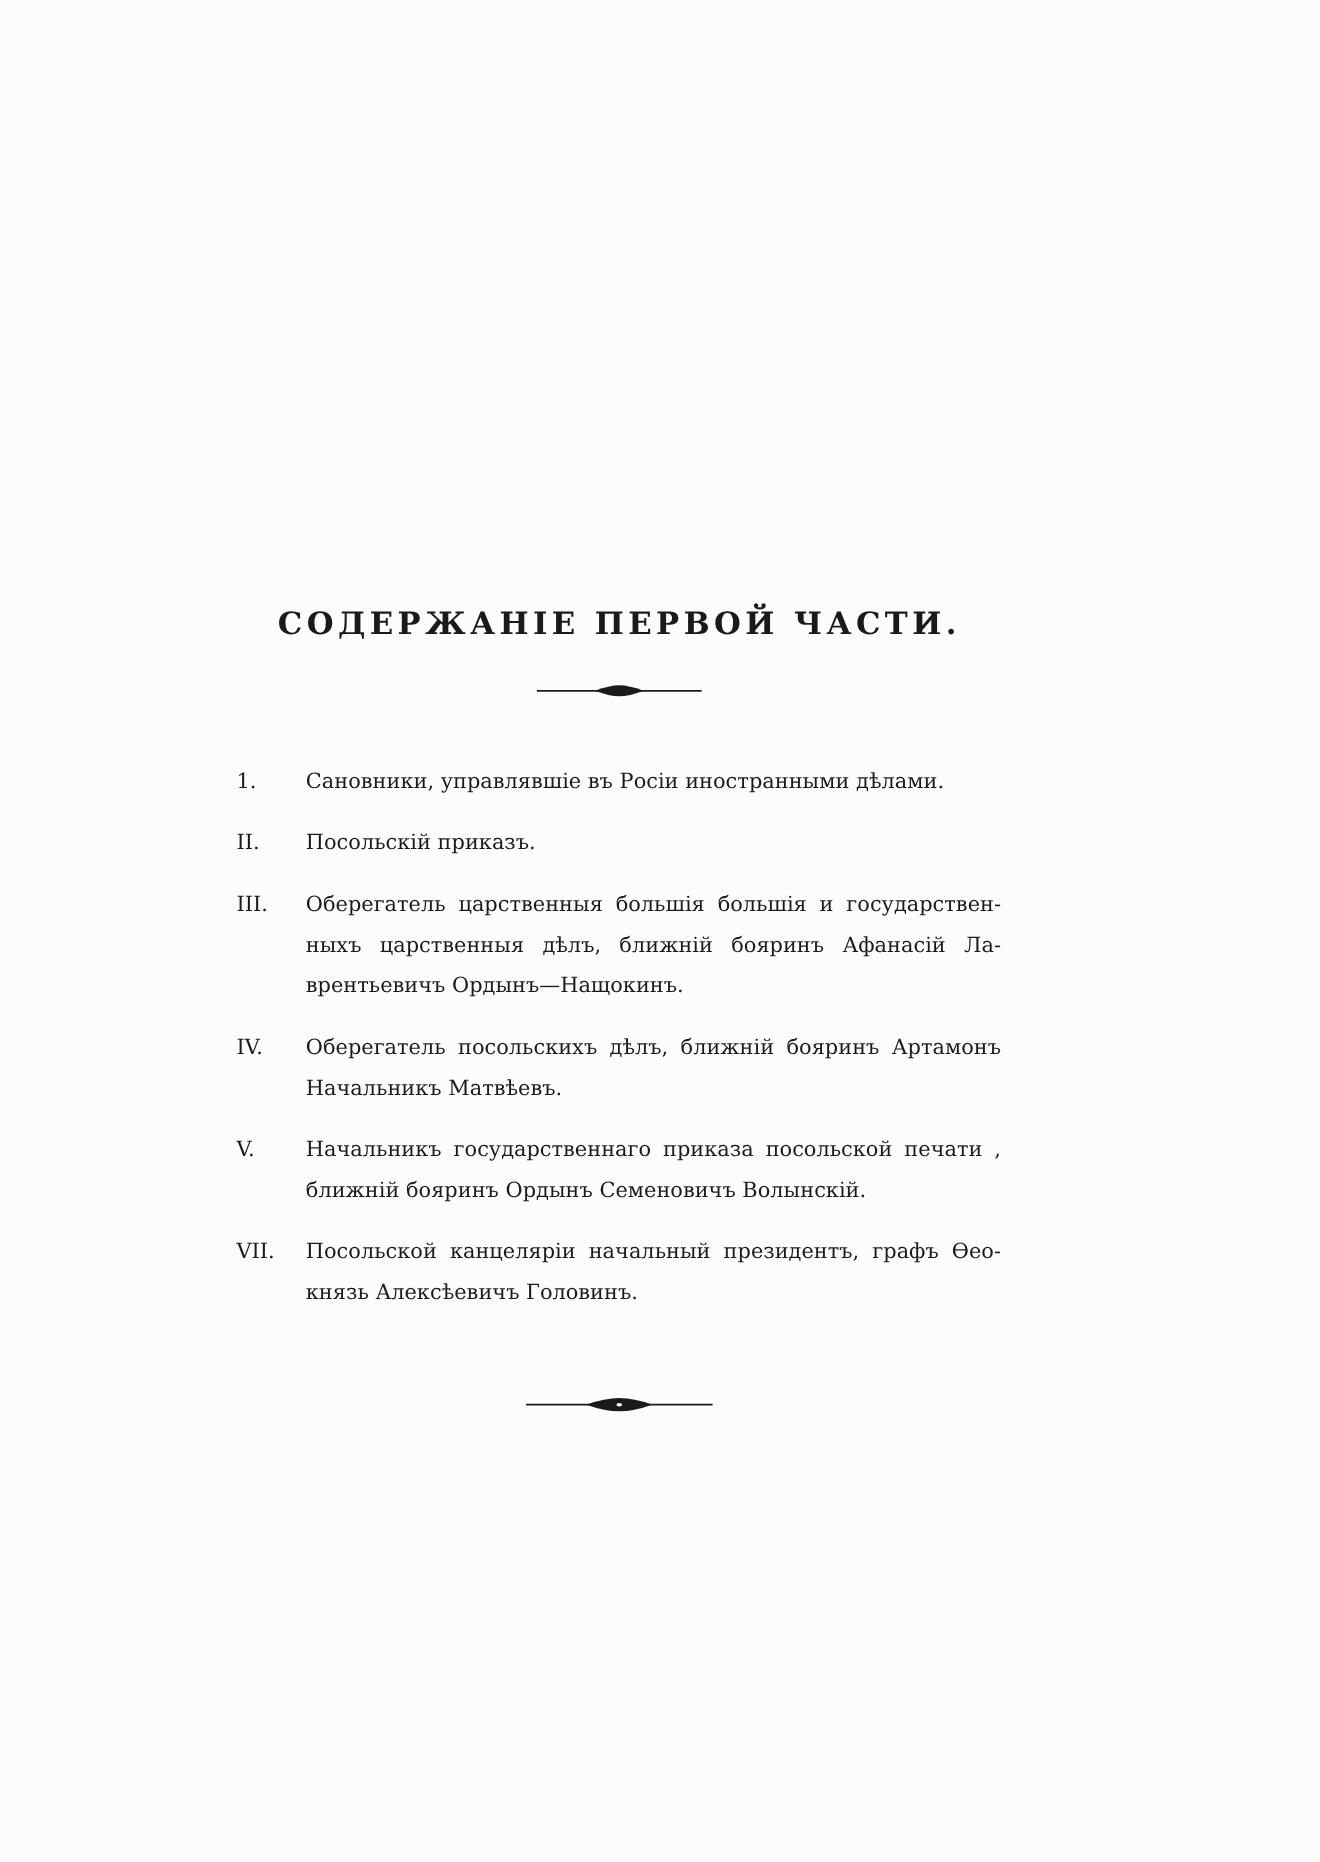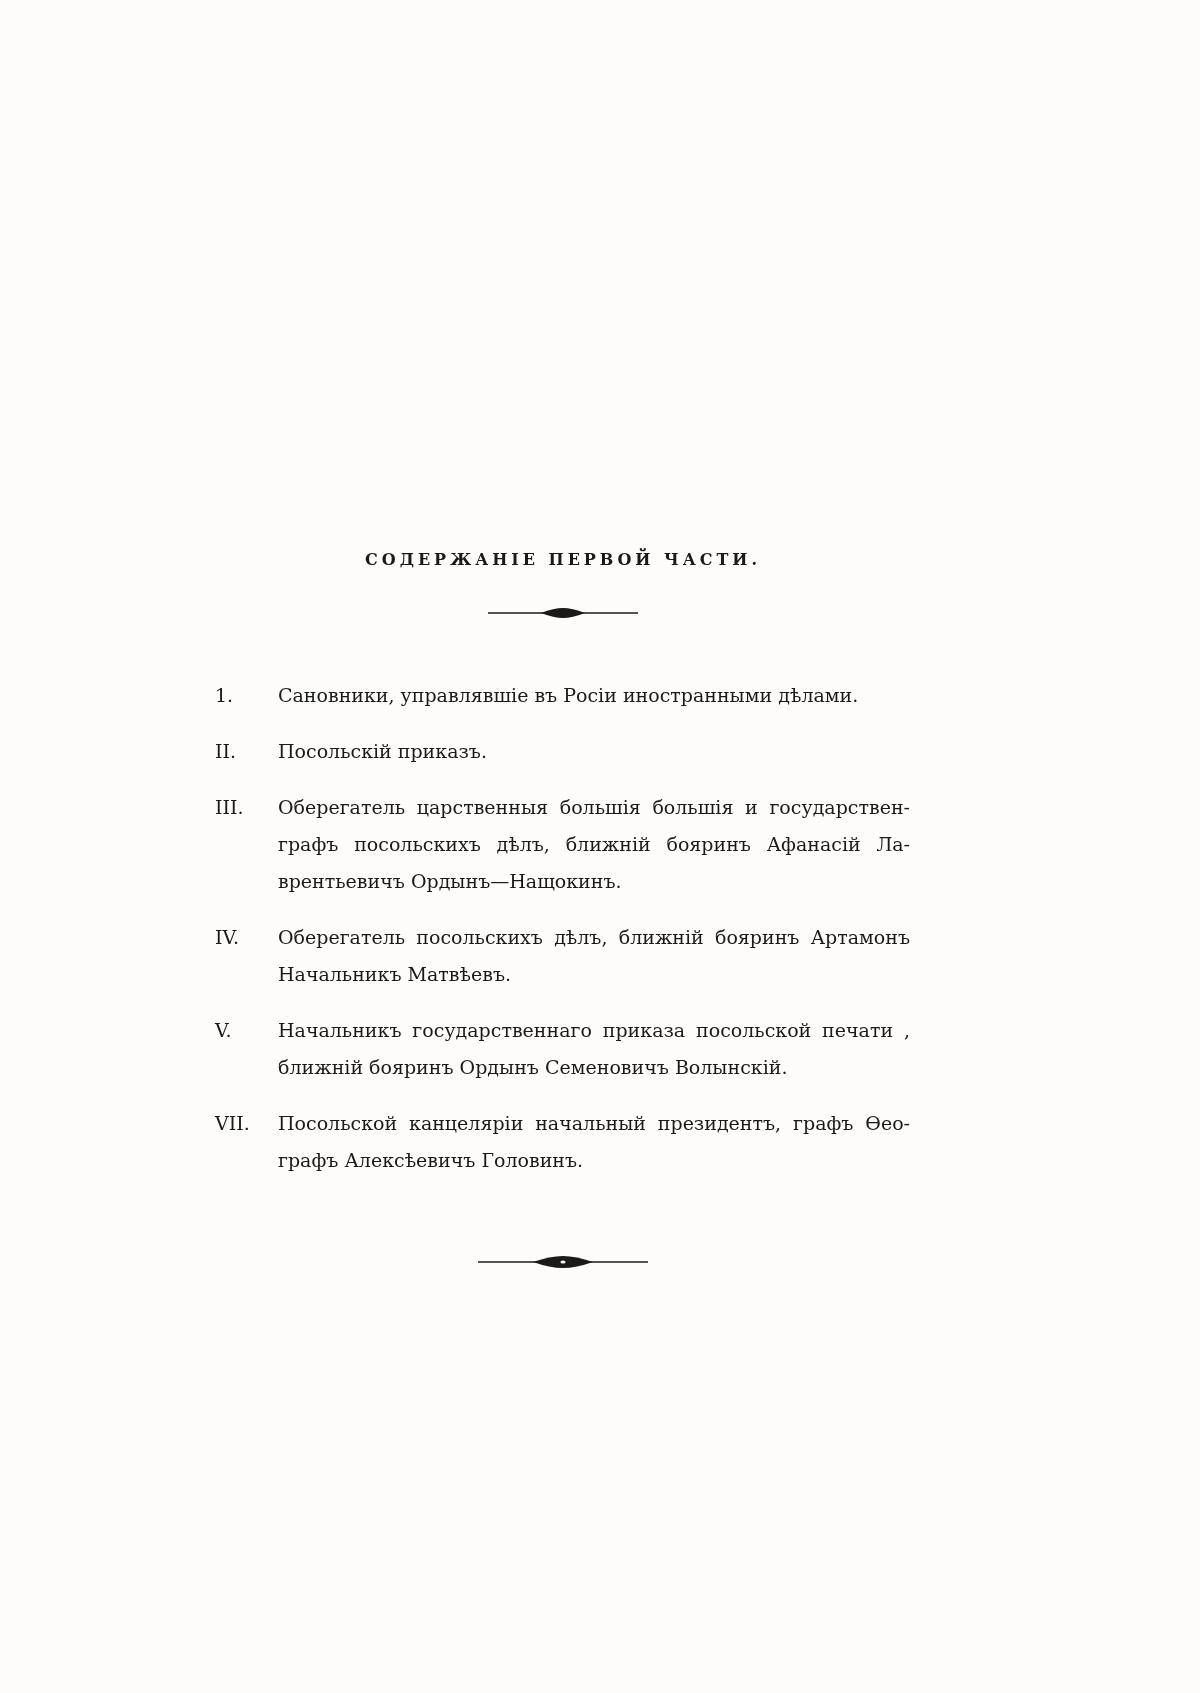--- a/index.html
+++ b/index.html
@@ -18,21 +18,21 @@
     background: #fdfcfa;
     color: #1c1a18;
     box-sizing: border-box;
     padding-top: 550px;
     overflow: hidden;
   }
   .title {
     width: 700px;
     margin: 0 0 0 213px;
     text-align: center;
-    font-size: 16px;
+    font-size: 28px;
     font-weight: bold;
     letter-spacing: 4px;
     line-height: 1.2;
     white-space: nowrap;
   }
   .ornament {
     width: 700px;
     margin: 38px 0 0 213px;
     text-align: center;
     line-height: 0;
@@ -91,21 +91,21 @@
       <div class="num">II.</div>
       <div class="text">
         <div class="line">Посольскій приказъ.</div>
       </div>
     </div>
 
     <div class="entry">
       <div class="num">III.</div>
       <div class="text">
         <div class="line j">Оберегатель царственныя большія большія и государствен-</div>
-        <div class="line j">графъ посольскихъ дѣлъ, ближній бояринъ Афанасій Ла-</div>
+        <div class="line j">ныхъ царственныя дѣлъ, ближній бояринъ Афанасій Ла-</div>
         <div class="line">врентьевичъ Ордынъ—Нащокинъ.</div>
       </div>
     </div>
 
     <div class="entry">
       <div class="num">IV.</div>
       <div class="text">
         <div class="line j">Оберегатель посольскихъ дѣлъ, ближній бояринъ Артамонъ</div>
         <div class="line">Начальникъ Матвѣевъ.</div>
       </div>
@@ -117,21 +117,21 @@
         <div class="line j">Начальникъ государственнаго приказа посольской печати ,</div>
         <div class="line">ближній бояринъ Ордынъ Семеновичъ Волынскій.</div>
       </div>
     </div>
 
 
     <div class="entry">
       <div class="num">VII.</div>
       <div class="text">
         <div class="line j">Посольской канцеляріи начальный президентъ, графъ Ѳео-</div>
-        <div class="line">графъ Алексѣевичъ Головинъ.</div>
+        <div class="line">князь Алексѣевичъ Головинъ.</div>
       </div>
     </div>
 
   </section>
 
   <div class="ornament bottom">
     <svg width="170" height="14" viewBox="0 0 170 14" aria-hidden="true">
       <line x1="0" y1="7" x2="170" y2="7" stroke="#1c1a18" stroke-width="1.6"></line>
       <path d="M55,7 Q72,1 85,1 Q98,1 115,7 Q98,13 85,13 Q72,13 55,7 Z" fill="#1c1a18"></path>
       <ellipse cx="85" cy="7" rx="2.6" ry="1.6" fill="#fdfcfa"></ellipse>

